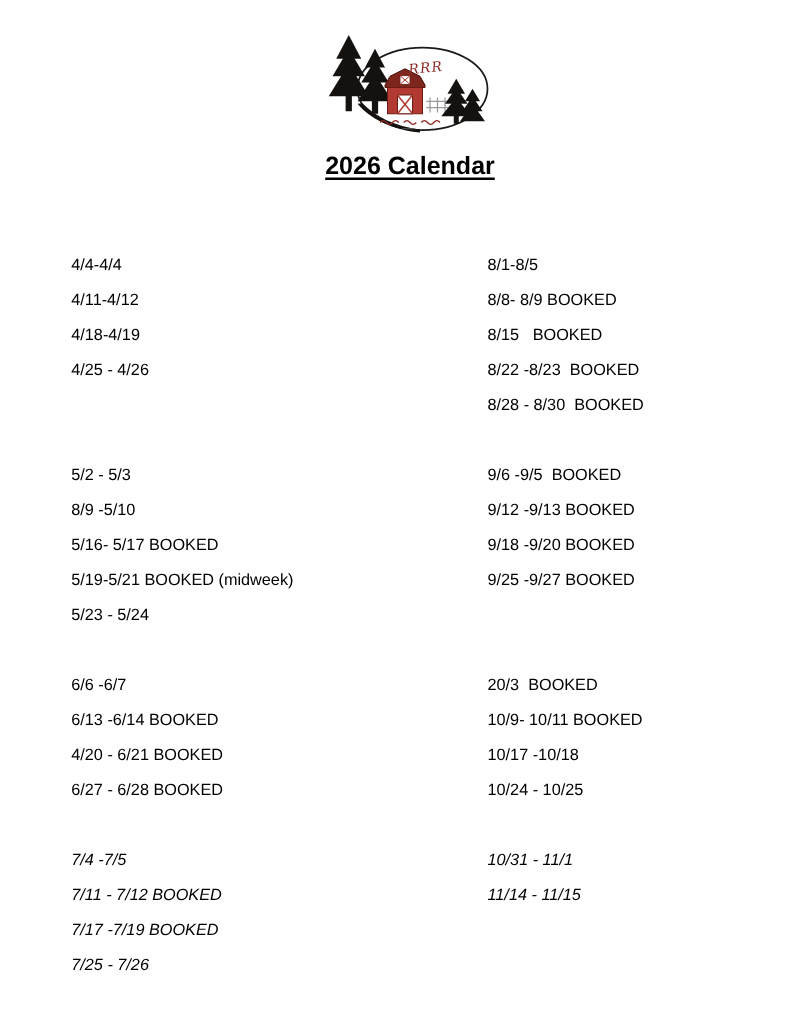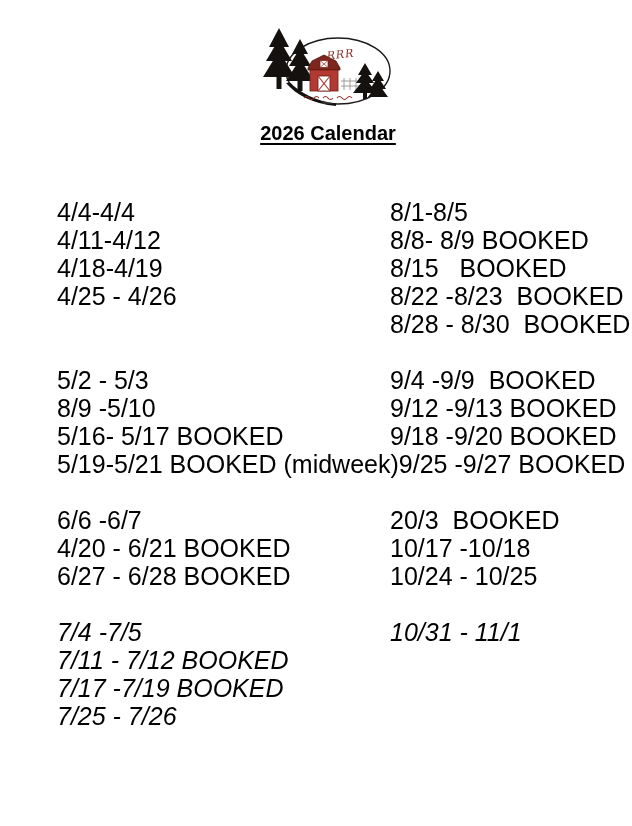--- a/index.html
+++ b/index.html
@@ -25,21 +25,21 @@
     margin-top: 13px;
     font-size: 20px;
     line-height: 26px;
     font-weight: bold;
     text-decoration: underline;
     text-decoration-thickness: 2px;
     text-underline-offset: 3px;
   }
   .content {
     margin: 52px 0 0 57px;
-    font-size: 25px;
+    font-size: 13px;
     line-height: 28px;
   }
   .block { margin-bottom: 28px; }
   .block:last-child { margin-bottom: 0; font-style: italic; }
   .row { display: flex; min-height: 28px; }
   .cell { white-space: pre; }
   .cell.left { flex: 0 0 333px; }
   .cell.right { flex: 1 1 auto; }
 </style>
 </head>
@@ -127,56 +127,65 @@
           <span class="cell right">8/22 -8/23  BOOKED</span>
         </div>
         <div class="row">
           <span class="cell left"></span>
           <span class="cell right">8/28 - 8/30  BOOKED</span>
         </div>
       </div>
       <div class="block">
         <div class="row">
           <span class="cell left">5/2 - 5/3</span>
-          <span class="cell right">9/4 -9/9  BOOKED</span>
+          <span class="cell right">9/6 -9/5  BOOKED</span>
         </div>
         <div class="row">
           <span class="cell left">8/9 -5/10</span>
           <span class="cell right">9/12 -9/13 BOOKED</span>
         </div>
         <div class="row">
           <span class="cell left">5/16- 5/17 BOOKED</span>
           <span class="cell right">9/18 -9/20 BOOKED</span>
         </div>
         <div class="row">
           <span class="cell left">5/19-5/21 BOOKED (midweek)</span>
           <span class="cell right">9/25 -9/27 BOOKED</span>
         </div>
+        <div class="row">
+          <span class="cell left">5/23 - 5/24</span>
+          <span class="cell right"></span>
+        </div>
       </div>
       <div class="block">
         <div class="row">
           <span class="cell left">6/6 -6/7</span>
           <span class="cell right">20/3  BOOKED</span>
+        </div>
+        <div class="row">
+          <span class="cell left">6/13 -6/14 BOOKED</span>
+          <span class="cell right">10/9- 10/11 BOOKED</span>
         </div>
         <div class="row">
           <span class="cell left">4/20 - 6/21 BOOKED</span>
           <span class="cell right">10/17 -10/18</span>
         </div>
         <div class="row">
           <span class="cell left">6/27 - 6/28 BOOKED</span>
           <span class="cell right">10/24 - 10/25</span>
         </div>
       </div>
       <div class="block">
         <div class="row">
           <span class="cell left">7/4 -7/5</span>
           <span class="cell right">10/31 - 11/1</span>
         </div>
         <div class="row">
           <span class="cell left">7/11 - 7/12 BOOKED</span>
+          <span class="cell right">11/14 - 11/15</span>
         </div>
         <div class="row">
           <span class="cell left">7/17 -7/19 BOOKED</span>
           <span class="cell right"></span>
         </div>
         <div class="row">
           <span class="cell left">7/25 - 7/26</span>
           <span class="cell right"></span>
         </div>
       </div>

